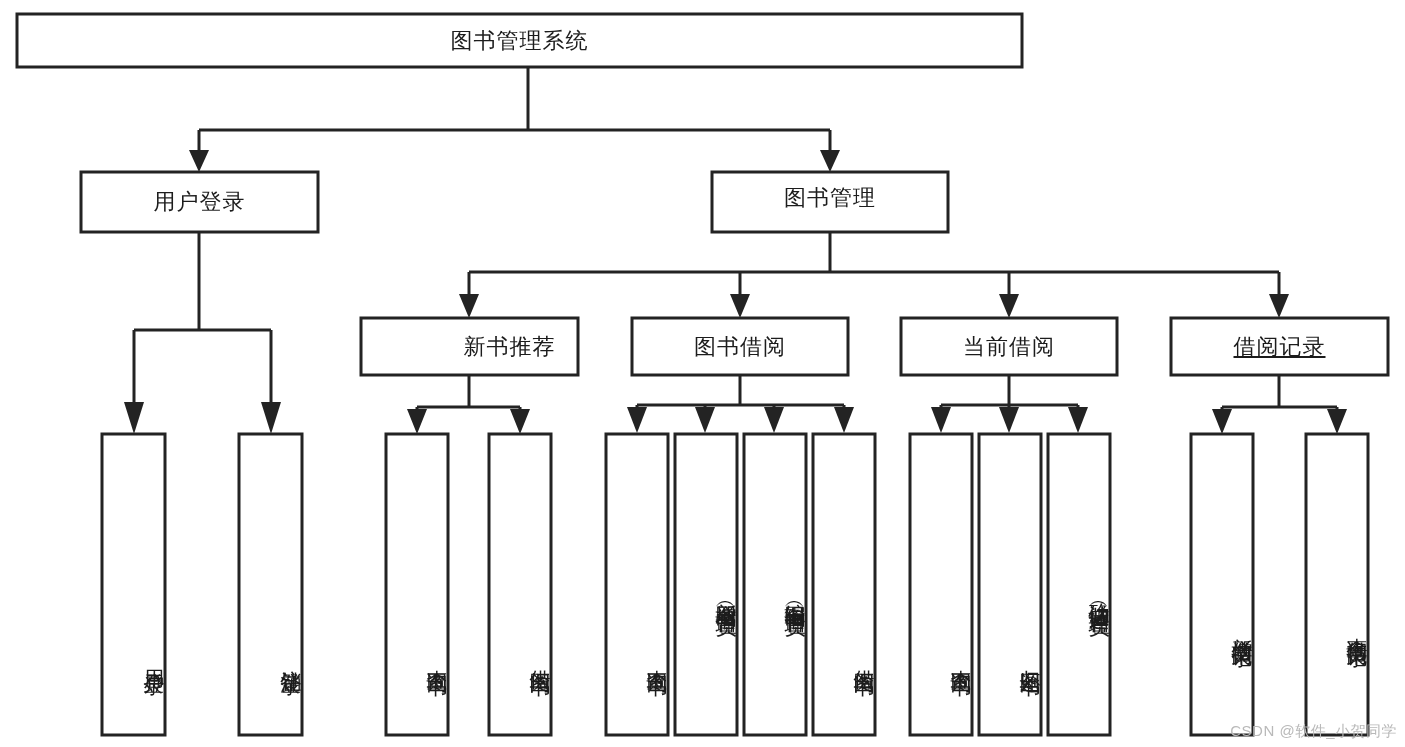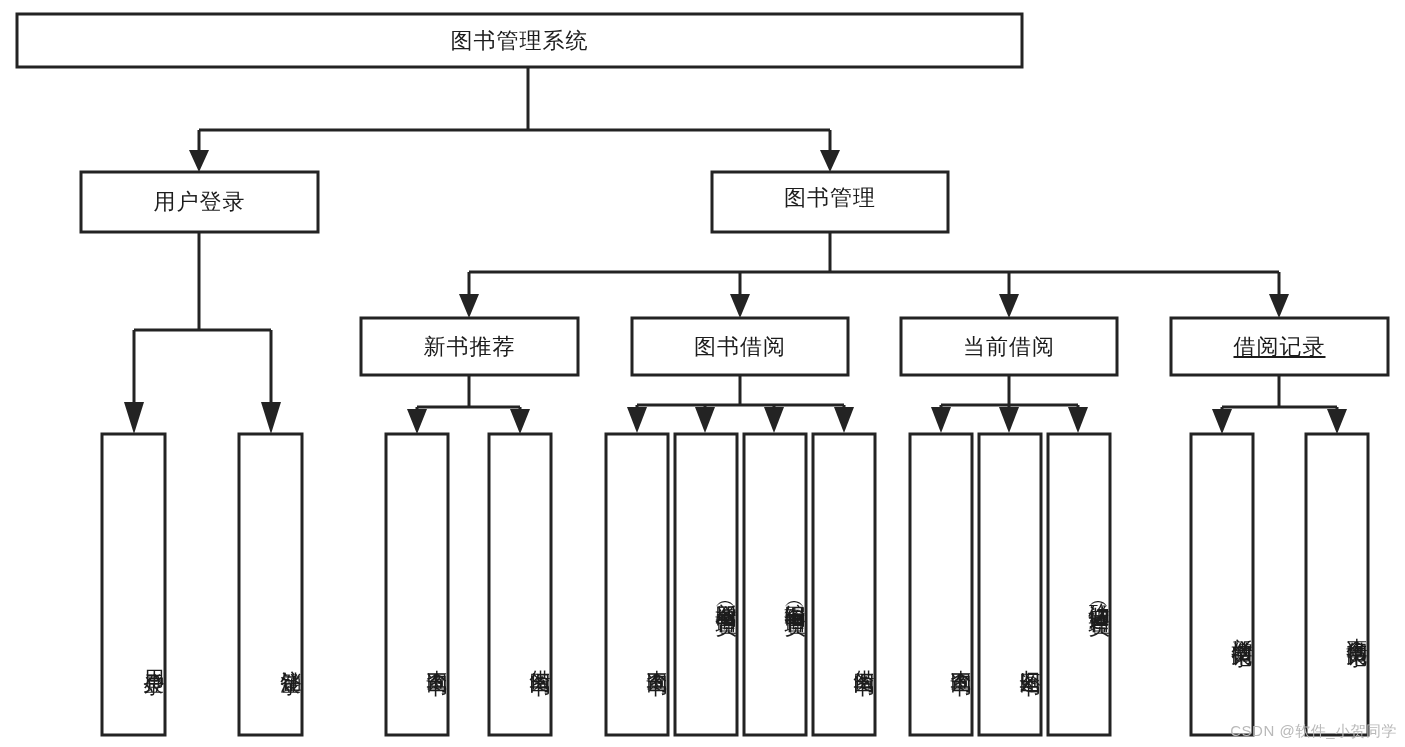--- a/index.html
+++ b/index.html
@@ -178,21 +178,21 @@
 
     <rect class="node-box" x="1191" y="434" width="62" height="301"></rect>
     <rect class="node-box" x="1306" y="434" width="62" height="301"></rect>
   </svg>
 
   <div class="node-label-h" style="left:17px; top:14px; width:1005px; height:53px;">图书管理系统</div>
 
   <div class="node-label-h" style="left:81px; top:172px; width:237px; height:60px;">用户登录</div>
   <div class="node-label-h" style="left:712px; top:172px; width:236px; height:52px;">图书管理</div>
 
-  <div class="node-label-h" style="left:361px; top:318px; width:217px; height:57px;">新书推荐</div>
+  <div class="node-label-h" style="left:361px; top:318px; width:217px; height:57px;padding-left:40px;">新书推荐</div>
   <div class="node-label-h" style="left:901px; top:318px; width:216px; height:57px;">当前借阅</div>
   <div class="node-label-h" style="left:632px; top:318px; width:216px; height:57px;">图书借阅</div>
   <div class="node-label-h" style="left:1171px; top:318px; width:217px; height:57px;text-decoration:underline;">借阅记录</div>
 
   <div class="node-label-v" style="left:102px; top:434px; width:63px; height:301px; padding-top:72px;">用户登录</div>
   <div class="node-label-v" style="left:239px; top:434px; width:63px; height:301px; padding-top:72px;">注销登录</div>
 
   <div class="node-label-v" style="left:386px; top:434px; width:62px; height:301px; padding-top:72px;">查询图书</div>
   <div class="node-label-v" style="left:489px; top:434px; width:62px; height:301px; padding-top:72px;">借阅图书</div>
 

